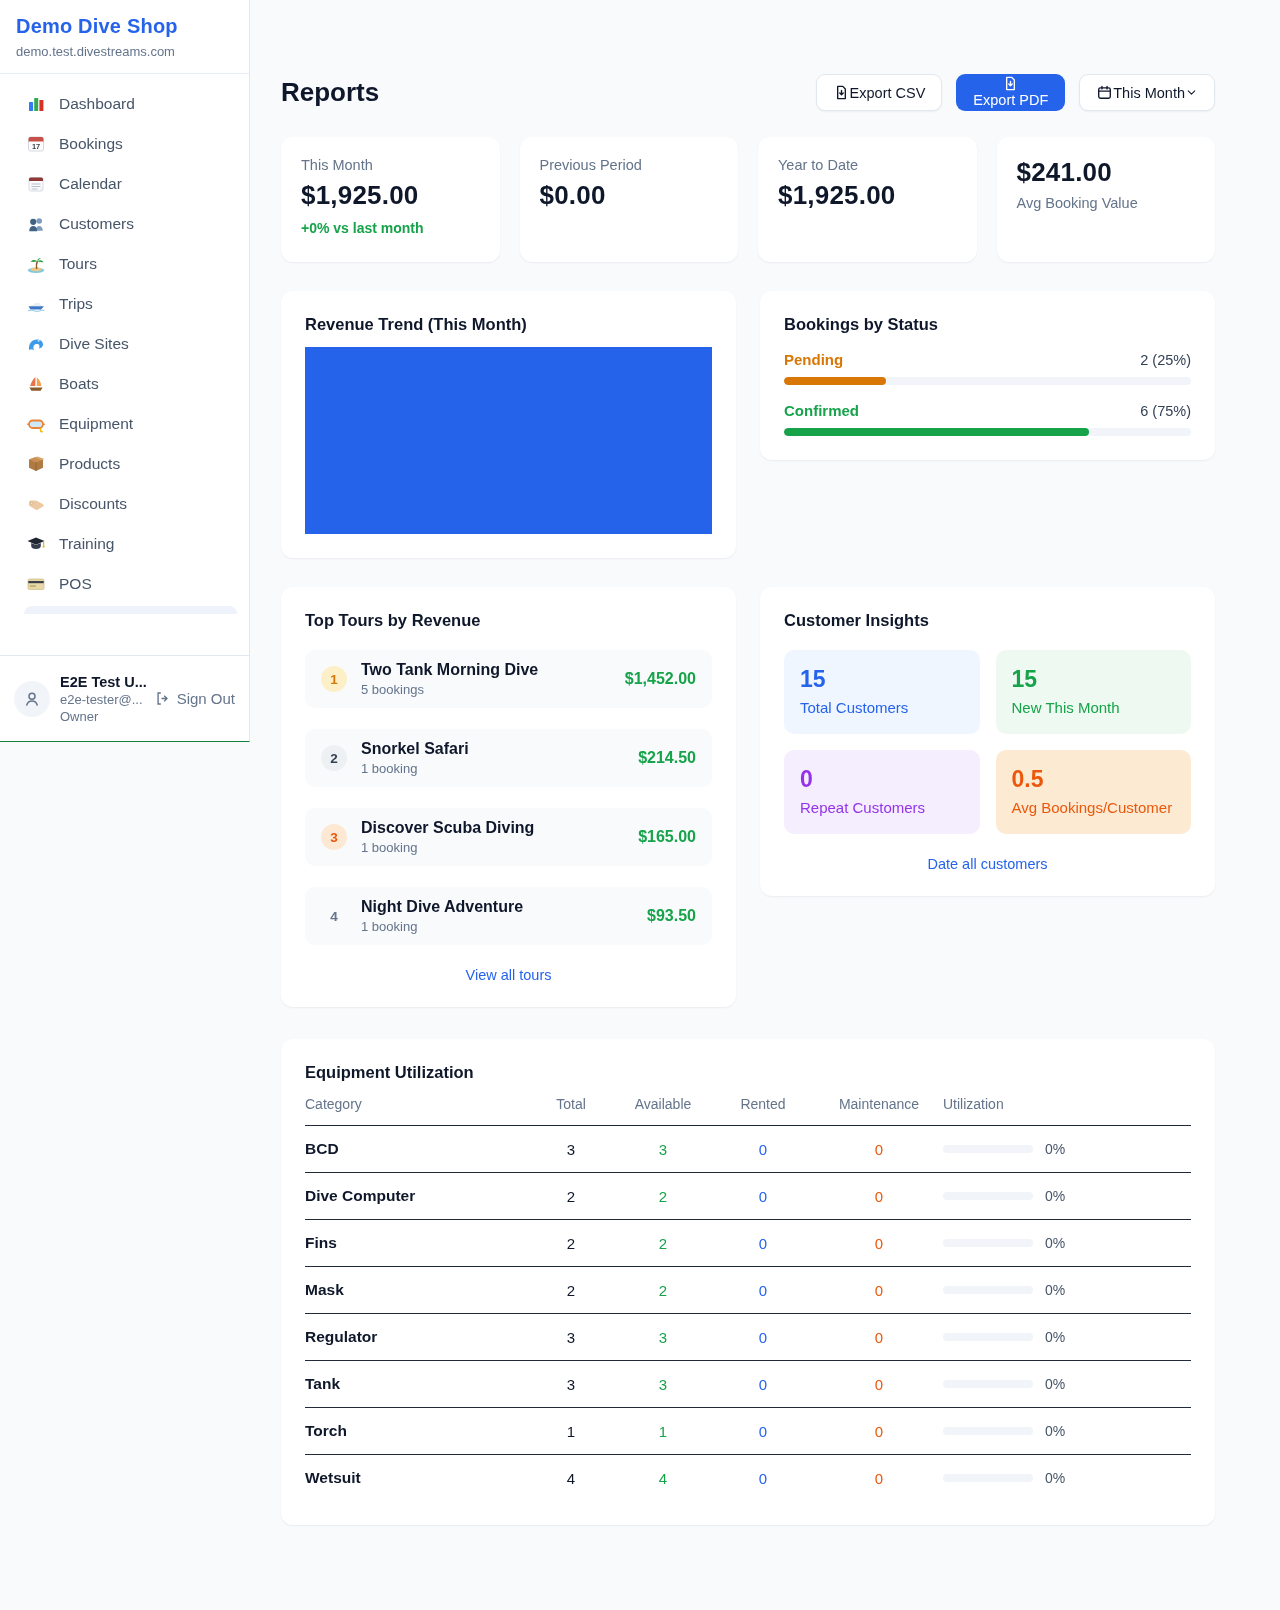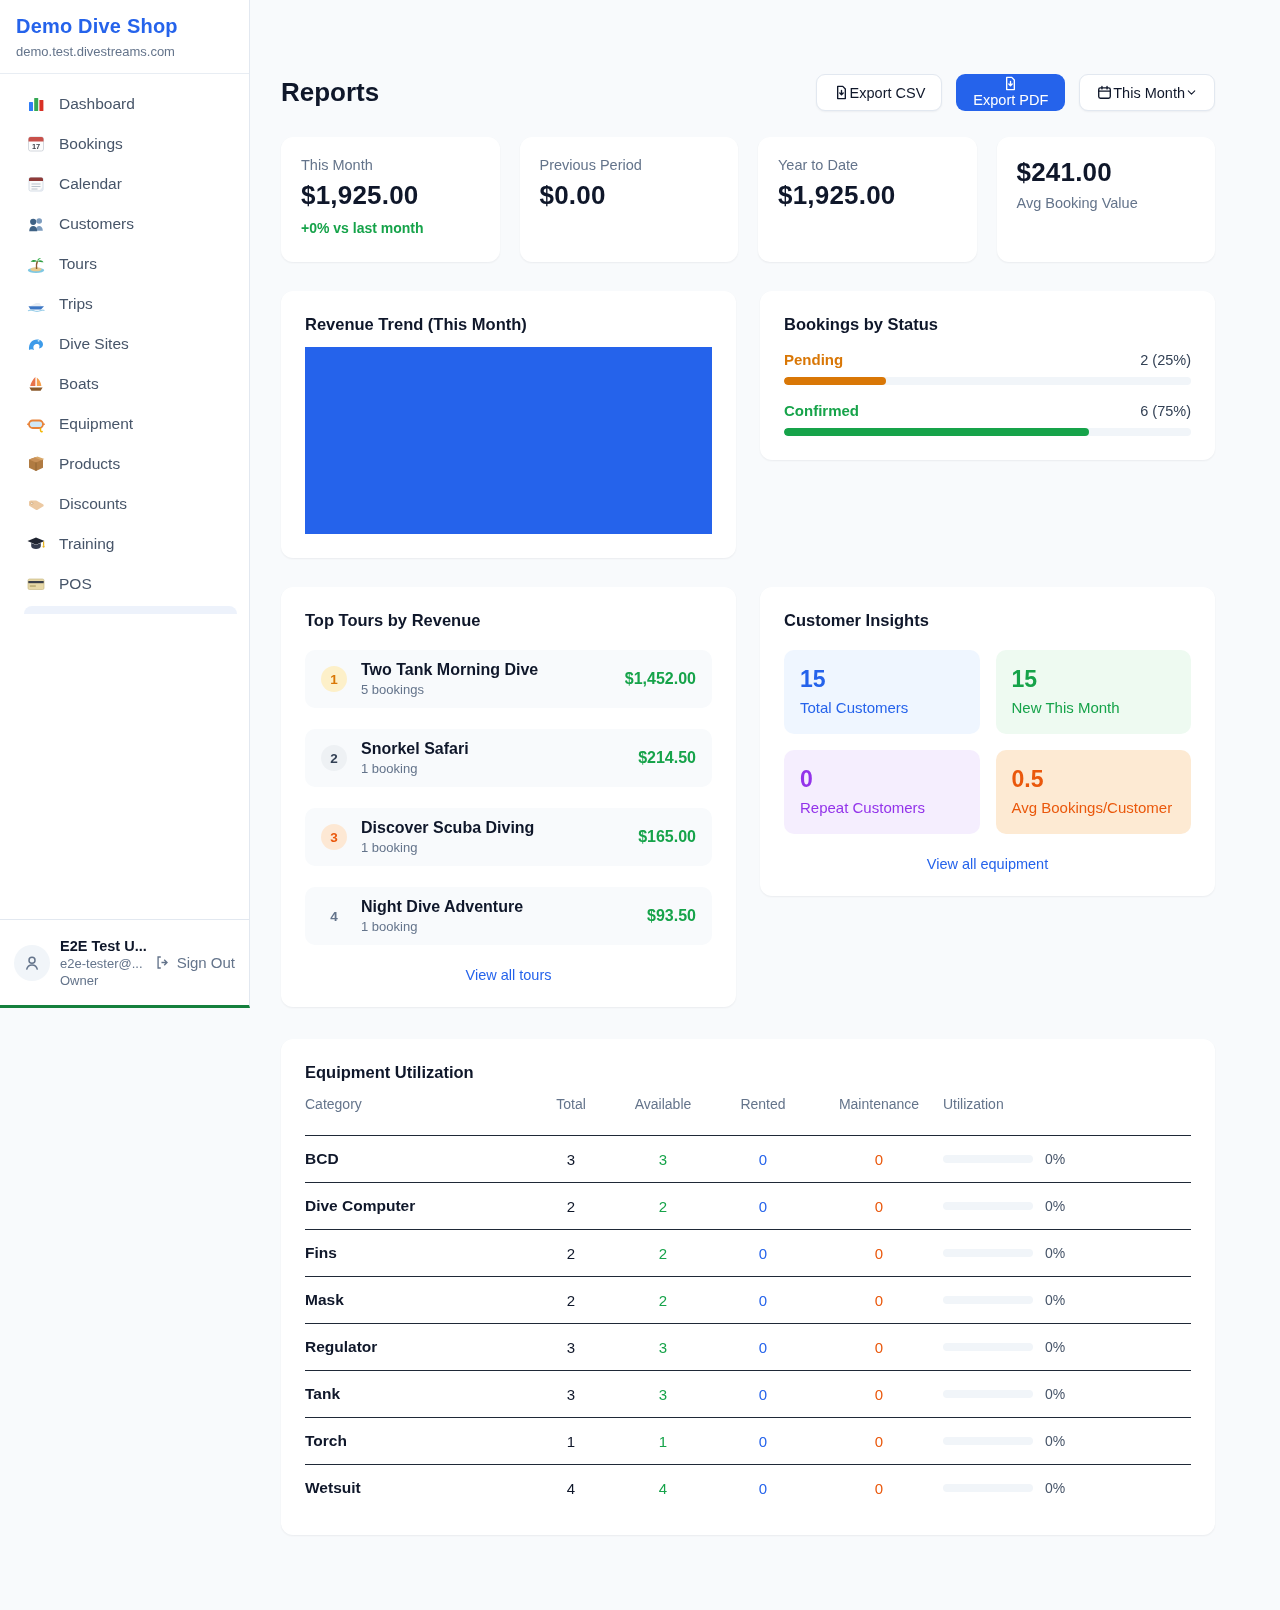--- a/index.html
+++ b/index.html
@@ -3,22 +3,22 @@
 <meta charset="utf-8">
 <style>
   * { box-sizing: border-box; margin: 0; padding: 0; }
   html,body { width:1280px; }
   body {
     height:1610px; position:relative; background:#f8fafc;
     font-family:"Liberation Sans", sans-serif; color:#0f172a;
   }
   
   .sidebar {
-    position:absolute; left:0; top:0; width:250px; height:1008px;
-    background:#fff; border-right:1px solid #e2e8f0; border-bottom:3px solid #15803d;
+    position:absolute; left:0; top:0; width:250px; height:742px;
+    background:#fff; border-right:1px solid #e2e8f0; border-bottom:1px solid #15803d;
   }
   .sidebar-header { padding:15px 16px 14px; border-bottom:1px solid #e8edf3; }
   .brand { color:#2563eb; font-size:20px; font-weight:700; letter-spacing:.2px; }
   .brand-domain { color:#64748b; font-size:13px; margin-top:6px; }
   .nav { padding:10px 12px 0; }
   .nav-item {
     display:flex; align-items:center; gap:13px; padding:10px 14px;
     border-radius:8px; color:#475569; font-size:15.5px; cursor:pointer;
   }
   .nav-item .emoji-icon { width:20px; height:20px; flex:0 0 20px; display:inline-block; }
@@ -103,21 +103,21 @@
   .insight-value { font-size:23px; font-weight:700; }
   .insight-label { font-size:15px; margin-top:6px; }
   .tile-blue { background:#eff6ff; } .tile-blue .insight-value,.tile-blue .insight-label { color:#2563eb; }
   .tile-green { background:#eefaf1; } .tile-green .insight-value,.tile-green .insight-label { color:#16a34a; }
   .tile-purple { background:#f5eefe; } .tile-purple .insight-value,.tile-purple .insight-label { color:#9333ea; }
   .tile-orange { background:#fdead3; } .tile-orange .insight-value,.tile-orange .insight-label { color:#ea580c; }
 
   
   .equipment-card { margin-top:32px; padding:24px; }
   .eq-grid { display:grid; grid-template-columns:222px 88px 96px 104px 128px 1fr; align-items:center; }
-  .eq-head { color:#64748b; font-size:14px; padding:14px 0 23px; border-bottom:1px solid #1f2937; }
+  .eq-head { color:#64748b; font-size:14px; padding:14px 0 13px; border-bottom:1px solid #1f2937; }
   .eq-row { border-bottom:1px solid #1f2937; padding:14px 0; }
   .eq-row.last { border-bottom:none; }
   .eq-cat { font-size:15.5px; font-weight:600; color:#0f172a; }
   .eq-num { font-size:15px; text-align:center; }
   .eq-head .c { text-align:center; }
   .num-total { color:#0f172a; }
   .num-available { color:#16a34a; }
   .num-rented { color:#2563eb; }
   .num-maintenance { color:#ea580c; }
   .util-cell { display:flex; align-items:center; gap:12px; }
@@ -431,21 +431,21 @@
         </div>
         <div class="insight-tile tile-purple">
           <div class="insight-value">0</div>
           <div class="insight-label">Repeat Customers</div>
         </div>
         <div class="insight-tile tile-orange">
           <div class="insight-value">0.5</div>
           <div class="insight-label">Avg Bookings/Customer</div>
         </div>
       </div>
-      <a class="view-all">View all equipment</a>
+      <a class="view-all">Date all customers</a>
     </div>
   </div>
 
   <div class="card equipment-card">
     <div class="card-title">Equipment Utilization</div>
 
     <div class="eq-grid eq-head">
       <div>Category</div>
       <div class="c">Total</div>
       <div class="c">Available</div>

